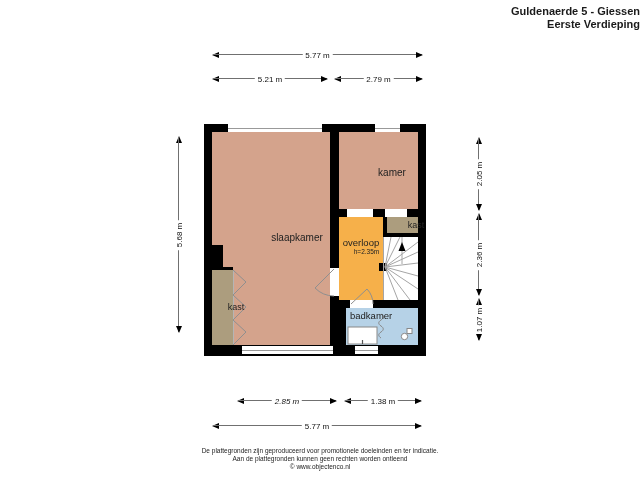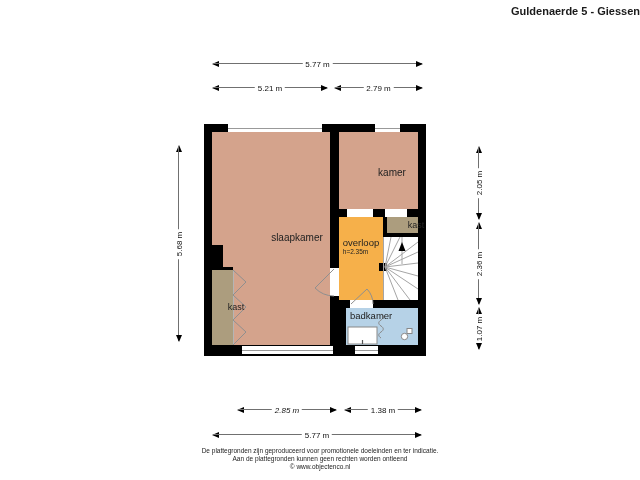--- a/index.html
+++ b/index.html
@@ -25,31 +25,31 @@
   .fill-stairs{background:#ffffff;}
   .wallpiece{position:absolute;background:var(--wall);}
   .window{position:absolute;height:8px;background:#fff;}
   .window::after{content:'';position:absolute;left:0;right:0;top:3.5px;height:1px;
     background:var(--window-line);}
   .doorgap{position:absolute;background:#fff;}
   .room-label{position:absolute;transform:translate(-50%,-50%);
     font-size:10px;color:#222;white-space:nowrap;padding-left:28px;}
   .room-label.small{font-size:9px;}
   .overloop-label{position:absolute;transform:translate(-50%,-50%);
-    text-align:left;color:#222;white-space:nowrap;}
+    text-align:right;color:#222;white-space:nowrap;}
   .overloop-label .main{font-size:9.5px;}
   .overloop-label .sub{font-size:6.5px;}
   .bad-label{position:absolute;font-size:9.5px;color:#222;white-space:nowrap;}
   #plan svg{position:absolute;left:0;top:0;pointer-events:none;}
   .stair-line{stroke:var(--stairs-line);stroke-width:1;fill:none;}
   .door-line{stroke:var(--door-line);stroke-width:1;fill:none;}
   .fixture{stroke:#888;stroke-width:1;fill:#ffffff;}
   .fixture-open{stroke:#888;stroke-width:1;fill:none;}
   
-  .dim{position:absolute;margin-top:9px;}
+  .dim{position:absolute;}
   .dim-h{height:7px;}
   .dim-h .line{position:absolute;left:1px;right:1px;top:3px;height:1px;background:var(--dim-line);}
   .dim-h::before{content:'';position:absolute;left:0;top:0.5px;
     border-top:3px solid transparent;border-bottom:3px solid transparent;
     border-right:7px solid #000;}
   .dim-h::after{content:'';position:absolute;right:0;top:0.5px;
     border-top:3px solid transparent;border-bottom:3px solid transparent;
     border-left:7px solid #000;}
   .dim-v{width:7px;}
   .dim-v .line{position:absolute;top:1px;bottom:1px;left:3px;width:1px;background:var(--dim-line);}
@@ -62,20 +62,21 @@
   .dim .lbl{position:absolute;font-size:8px;color:#111;background:#fff;
     padding:0 3px;white-space:nowrap;}
   .dim-h .lbl{left:50%;top:3.5px;transform:translate(-50%,-50%);}
   .dim-v .lbl{left:3.5px;top:50%;transform:translate(-50%,-50%) rotate(-90deg);}
 </style>
 </head>
 <body>
 
 <div class="title-block">
   <div>Guldenaerde 5 - Giessen</div>
+  <div>Eerste Verdieping</div>
 </div>
 
 <div id="plan">
 
   <div class="room fill-room" style="left:8px;top:8px;width:118px;height:213px;"></div>
   <div class="room fill-room" style="left:135px;top:8px;width:79px;height:77px;"></div>
   <div class="room fill-overloop" style="left:135px;top:93px;width:44px;height:83px;"></div>
   <div class="room fill-kast" style="left:183px;top:93px;width:31px;height:16px;"></div>
   <div class="room fill-stairs" style="left:179px;top:113px;width:35px;height:63px;"></div>
   <div class="room fill-bad" style="left:142px;top:184px;width:72px;height:37px;"></div>

